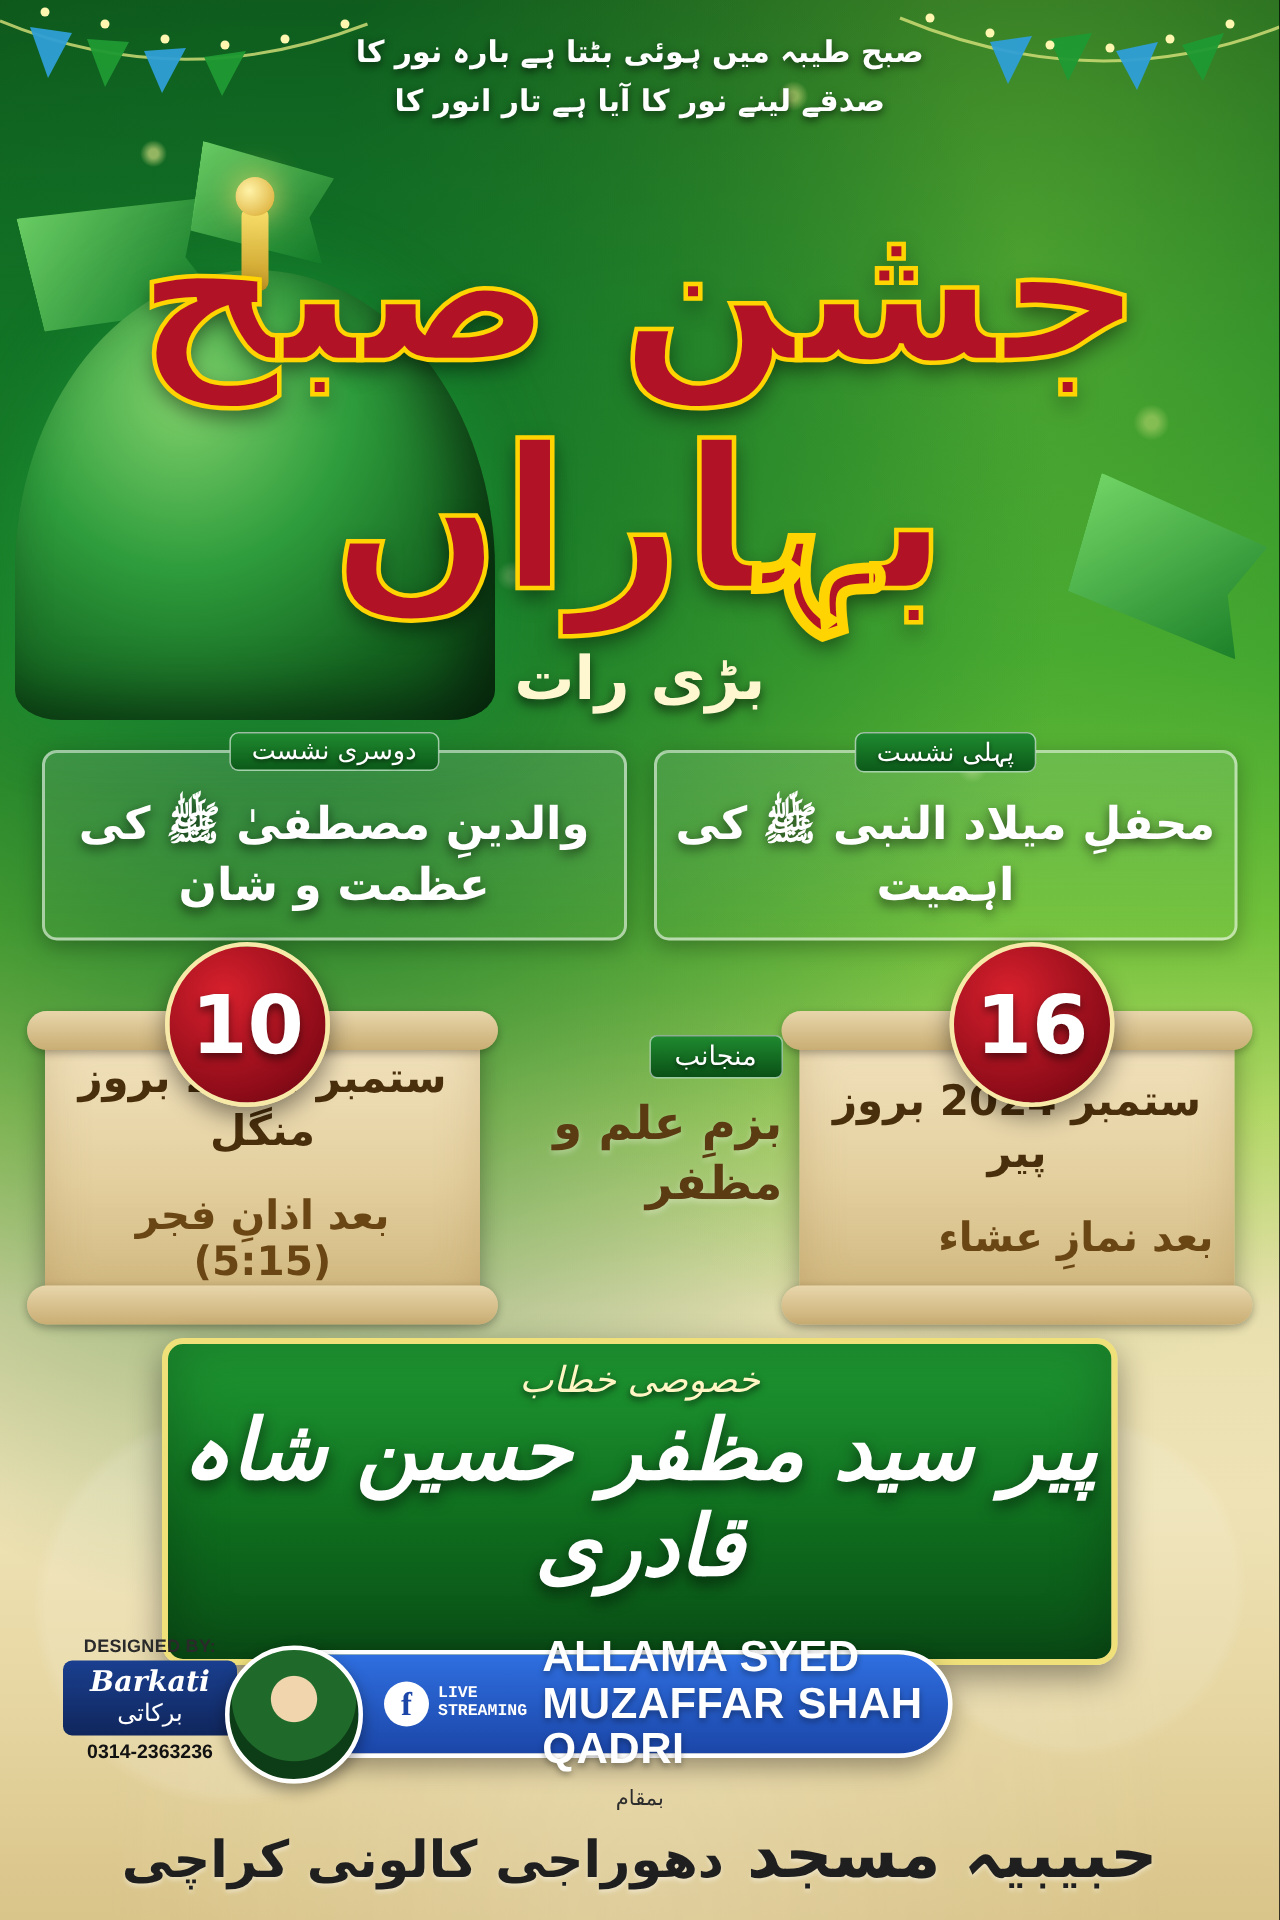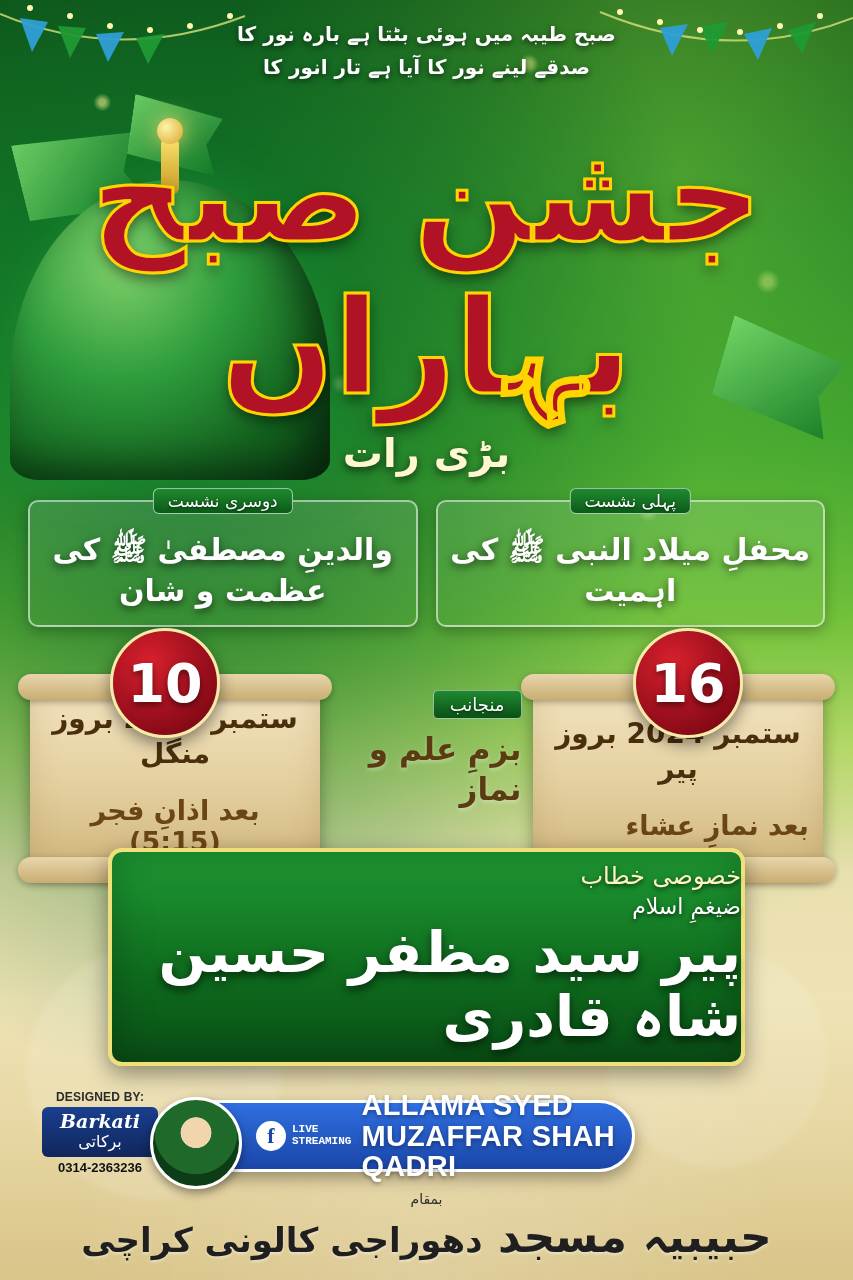--- a/index.html
+++ b/index.html
@@ -286,29 +286,30 @@
     font-size: 31px;
     font-weight: bold;
     color: #5a3b12;
     line-height: 1.3;
     text-shadow: 0 2px 4px rgba(255,255,255,.35);
   }
 
   .speaker-panel {
     position: absolute;
     left: 108px; right: 108px;
-    top: 848px;
+    top: 892px;
     height: 200px;
     background: linear-gradient(180deg,#1f9a33,#0e6a1d 60%,#0a4f16);
     border: 4px solid #f0e07a;
     border-radius: 14px;
     box-shadow: 0 8px 22px rgba(0,0,0,.4), inset 0 0 40px rgba(0,0,0,.25);
     direction: rtl;
-    text-align: right;
+    text-align: center;
     padding-top: 10px;
+    font-style: italic;
   }
   .speaker-panel .khitab {
     font-family: "DejaVu Sans", sans-serif;
     font-size: 24px;
     color: #fff6c4;
     text-shadow: 0 2px 5px rgba(0,0,0,.7);
   }
   .speaker-panel .deeni {
     font-family: "DejaVu Sans", sans-serif;
     font-size: 22px;
@@ -530,27 +531,26 @@
     <div class="scroll left">
       <div class="inner">
         <div class="date-line">ستمبر 2024 بروز منگل</div>
         <div class="time-line">بعد اذانِ فجر (5:15)</div>
       </div>
     </div>
     <div class="daybadge left">10</div>
 
     <div class="center-badge">
       <div class="ribbon">منجانب</div>
-      <div class="big">بزمِ علم و نماز</div>
+      <div class="big">بزمِ علم و مظفر</div>
     </div>
   </div>
 
   <div class="speaker-panel">
     <div class="khitab">خصوصی خطاب</div>
-    <div class="deeni">ضیغمِ اسلام</div>
     <div class="name">پیر سید مظفر حسین شاہ قادری</div>
   </div>
 
   <div class="designed-by">
     <div class="dlabel">DESIGNED BY:</div>
     <div class="dbox">
       <div class="brand">Barkati</div>
       <div class="urdu">برکاتی</div>
     </div>
     <div class="phone">0314-2363236</div>

